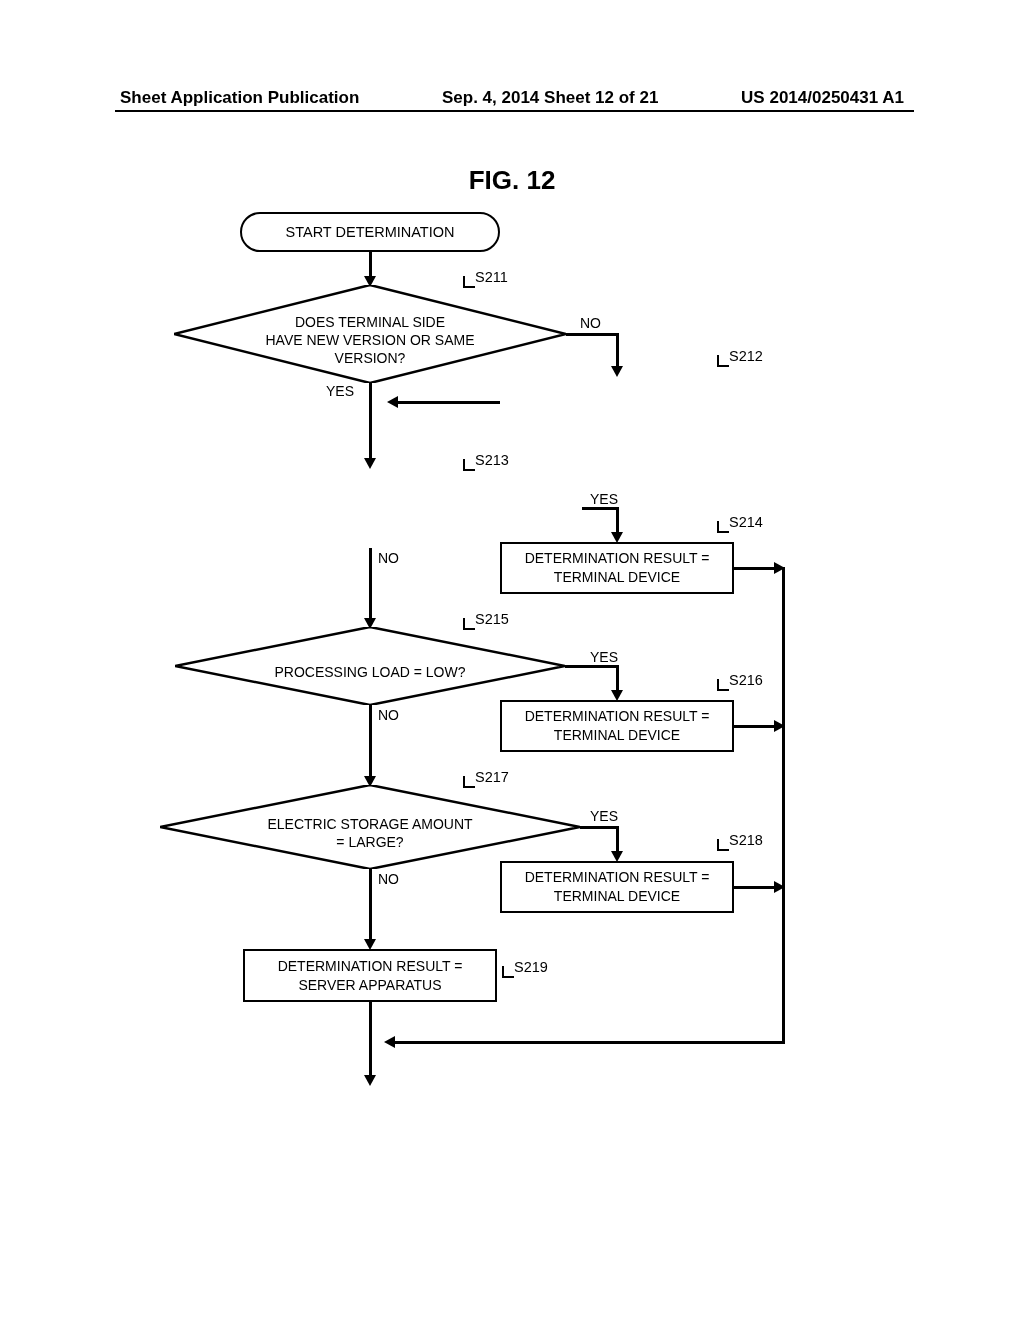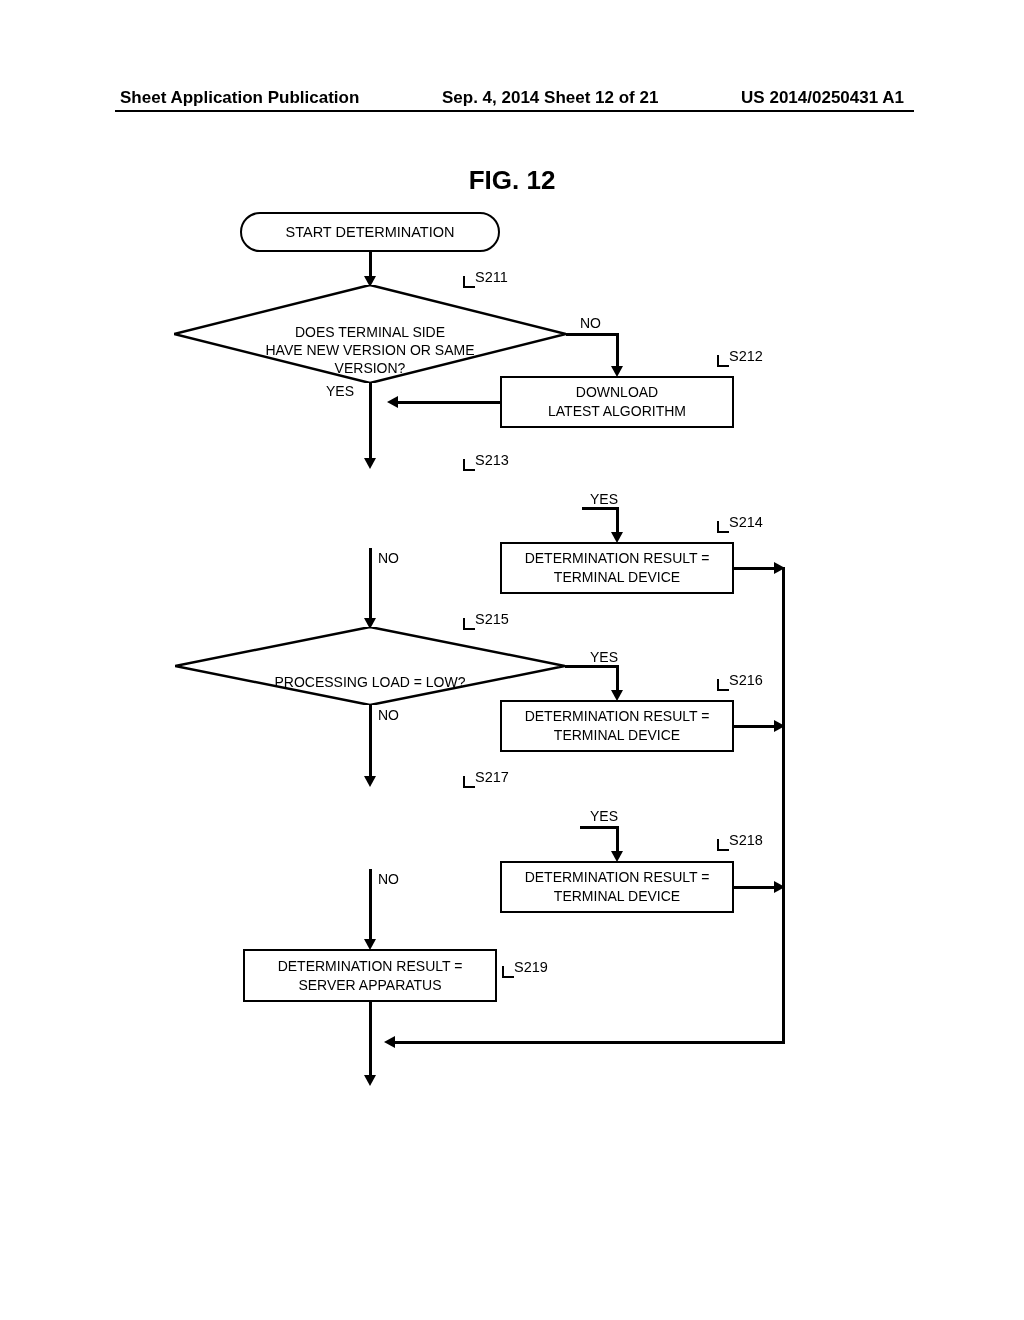--- a/index.html
+++ b/index.html
@@ -70,21 +70,21 @@
       box-sizing: border-box;
     }
     .diamond {
       position: absolute;
     }
     .diamond svg {
       display: block;
     }
     .diamond-text {
       position: absolute;
-      top: 16px;
+      top: 6px;
       left: 0;
       width: 100%;
       height: 100%;
       display: flex;
       align-items: center;
       justify-content: center;
       text-align: center;
       font-size: 14px;
       line-height: 1.3;
     }
@@ -159,23 +159,20 @@
   </div>
   <div class="label" style="left:440px; top:115px;">NO</div>
   <div class="label" style="left:186px; top:183px;">YES</div>
 
   <div class="line" style="left:426px; top:133px; width:52px; height:2.5px;"></div>
   <div class="line" style="left:476px; top:133px; width:2.5px; height:35px;"></div>
   <div class="arrowhead arrow-down" style="left:471px; top:166px;"></div>
 
   <div class="step-hook" style="left:577px; top:155px;"></div>
   <div class="step-label" style="left:589px; top:148px;">S212</div>
-  <div class="process" style="left:360px; top:176px; width:234px; height:52px;">
-    <span>DOWNLOAD<br>LATEST ALGORITHM</span>
-  </div>
 
   <div class="line" style="left:258px; top:201px; width:102px; height:2.5px;"></div>
   <div class="arrowhead arrow-left" style="left:247px; top:196px;"></div>
 
   <div class="line" style="left:229px; top:183px; width:2.5px; height:77px;"></div>
   <div class="arrowhead arrow-down" style="left:224px; top:258px;"></div>
 
   <div class="step-hook" style="left:323px; top:259px;"></div>
   <div class="step-label" style="left:335px; top:252px;">S213</div>
   <div class="label" style="left:450px; top:291px;">YES</div>
@@ -213,20 +210,26 @@
   <div class="step-label" style="left:589px; top:472px;">S216</div>
   <div class="process" style="left:360px; top:500px; width:234px; height:52px;">
     <span>DETERMINATION RESULT =<br>TERMINAL DEVICE</span>
   </div>
 
   <div class="line" style="left:229px; top:505px; width:2.5px; height:73px;"></div>
   <div class="arrowhead arrow-down" style="left:224px; top:576px;"></div>
 
   <div class="step-hook" style="left:323px; top:576px;"></div>
   <div class="step-label" style="left:335px; top:569px;">S217</div>
+  <div class="diamond" style="left:20px; top:585px; width:420px; height:84px;">
+    <svg width="420" height="84" viewBox="0 0 420 84">
+        <polygon points="210,0 420,42 210,84 0,42" fill="white" stroke="black" stroke-width="2.5"></polygon>
+      </svg>
+    <div class="diamond-text">ELECTRIC STORAGE AMOUNT<br>= LARGE?</div>
+  </div>
   <div class="label" style="left:450px; top:608px;">YES</div>
   <div class="label" style="left:238px; top:671px;">NO</div>
 
   <div class="line" style="left:440px; top:626px; width:38px; height:2.5px;"></div>
   <div class="line" style="left:476px; top:626px; width:2.5px; height:27px;"></div>
   <div class="arrowhead arrow-down" style="left:471px; top:651px;"></div>
 
   <div class="step-hook" style="left:577px; top:639px;"></div>
   <div class="step-label" style="left:589px; top:632px;">S218</div>
   <div class="process" style="left:360px; top:661px; width:234px; height:52px;">

